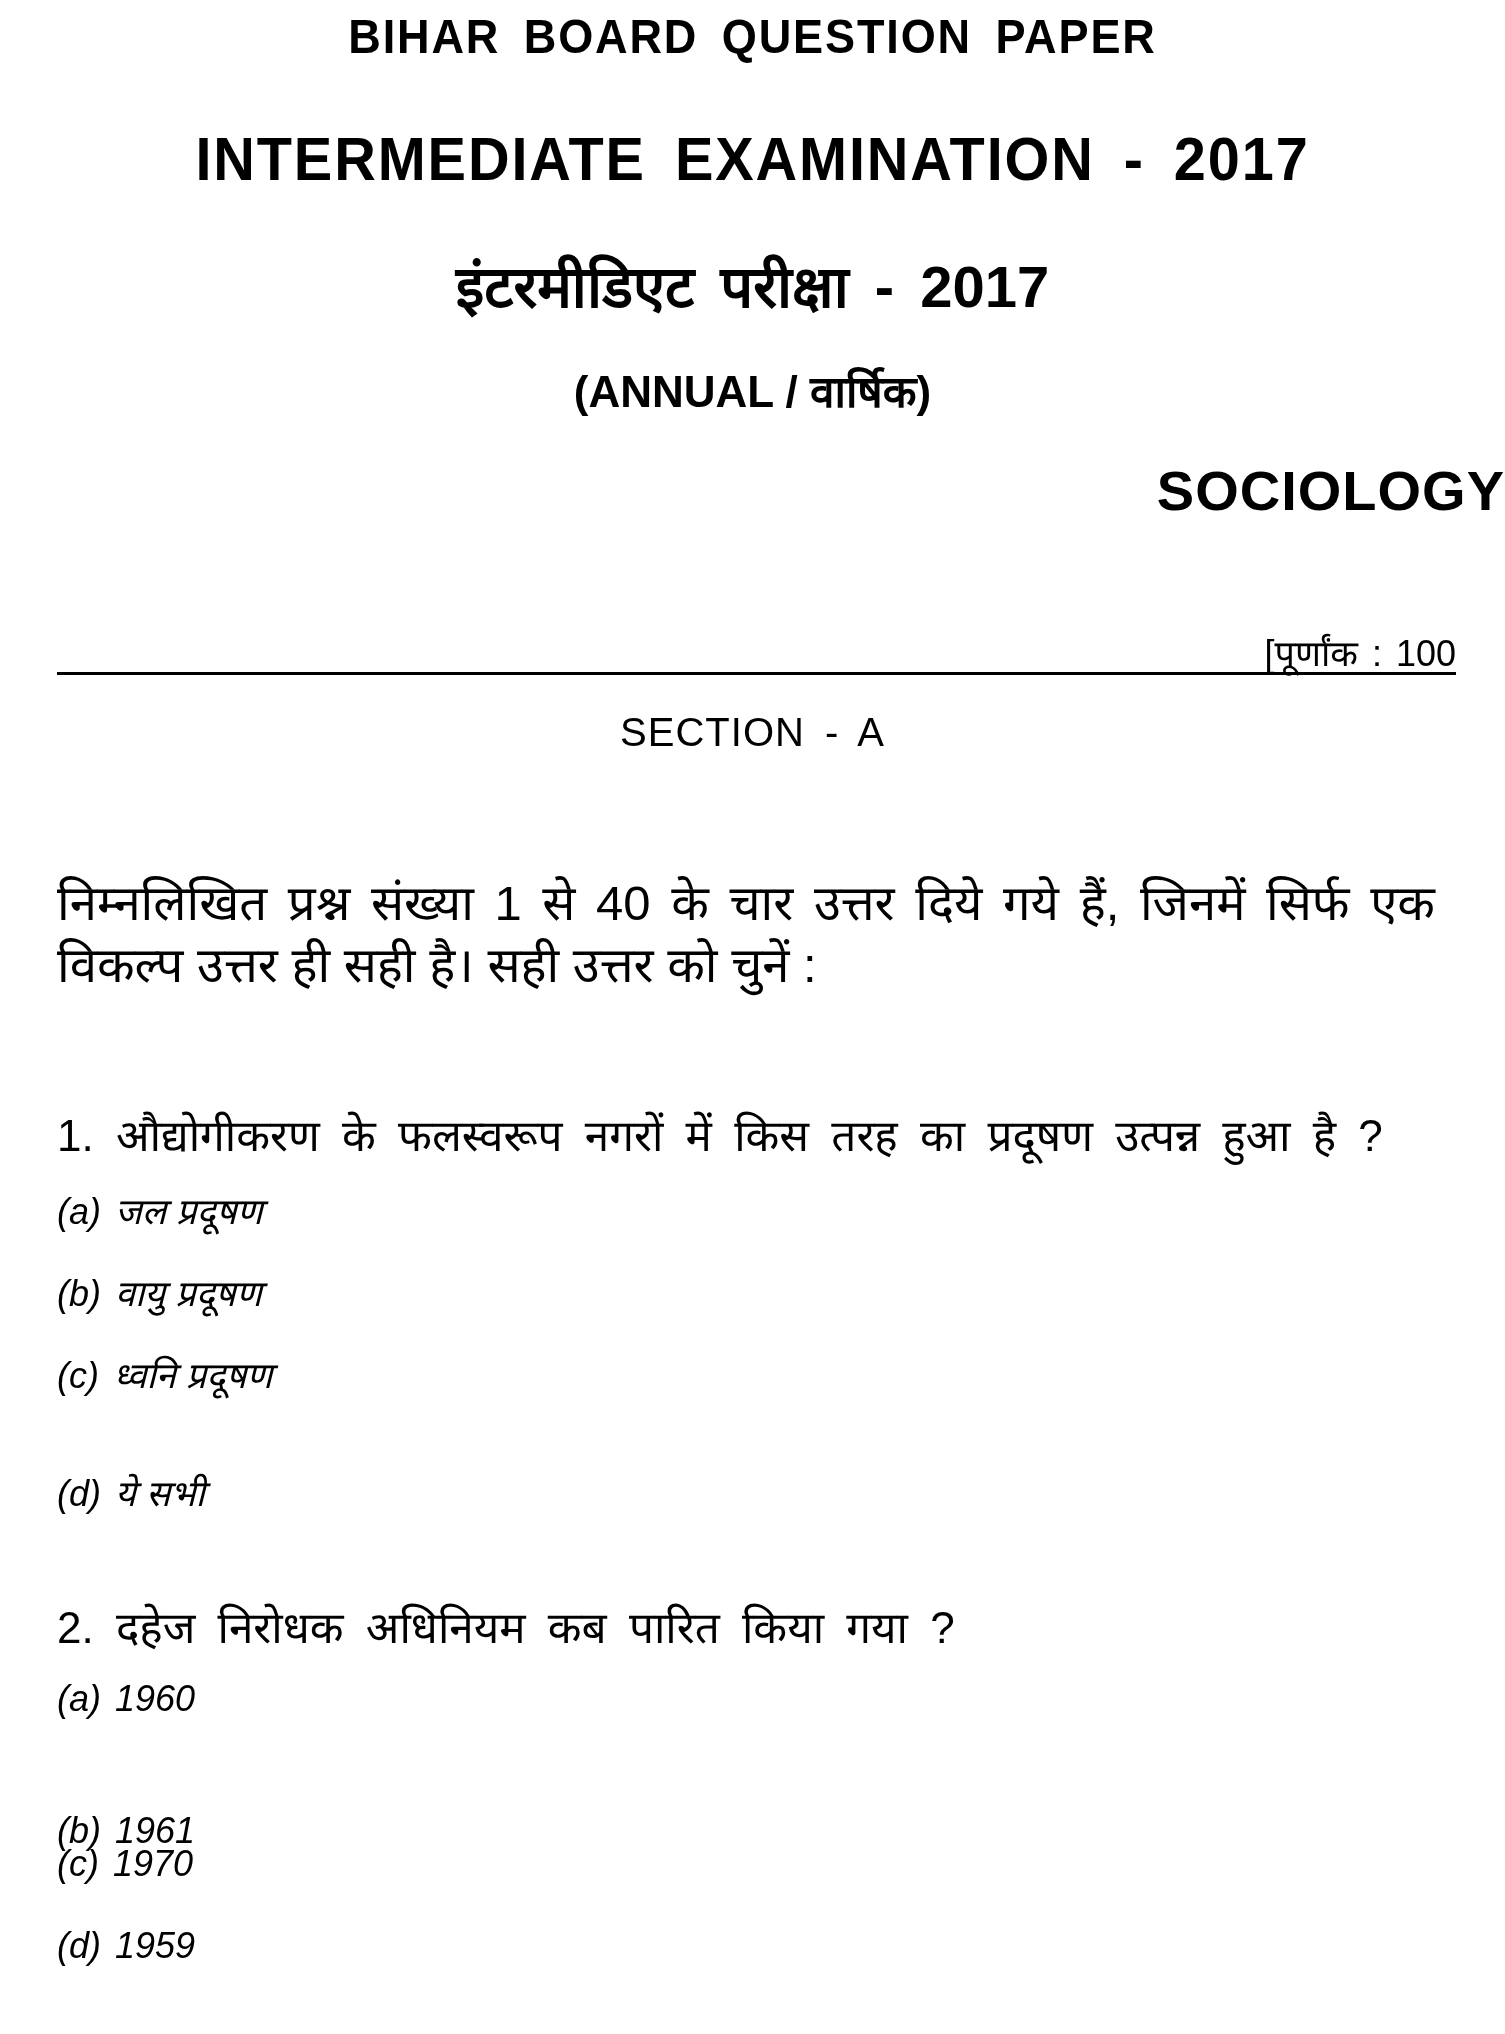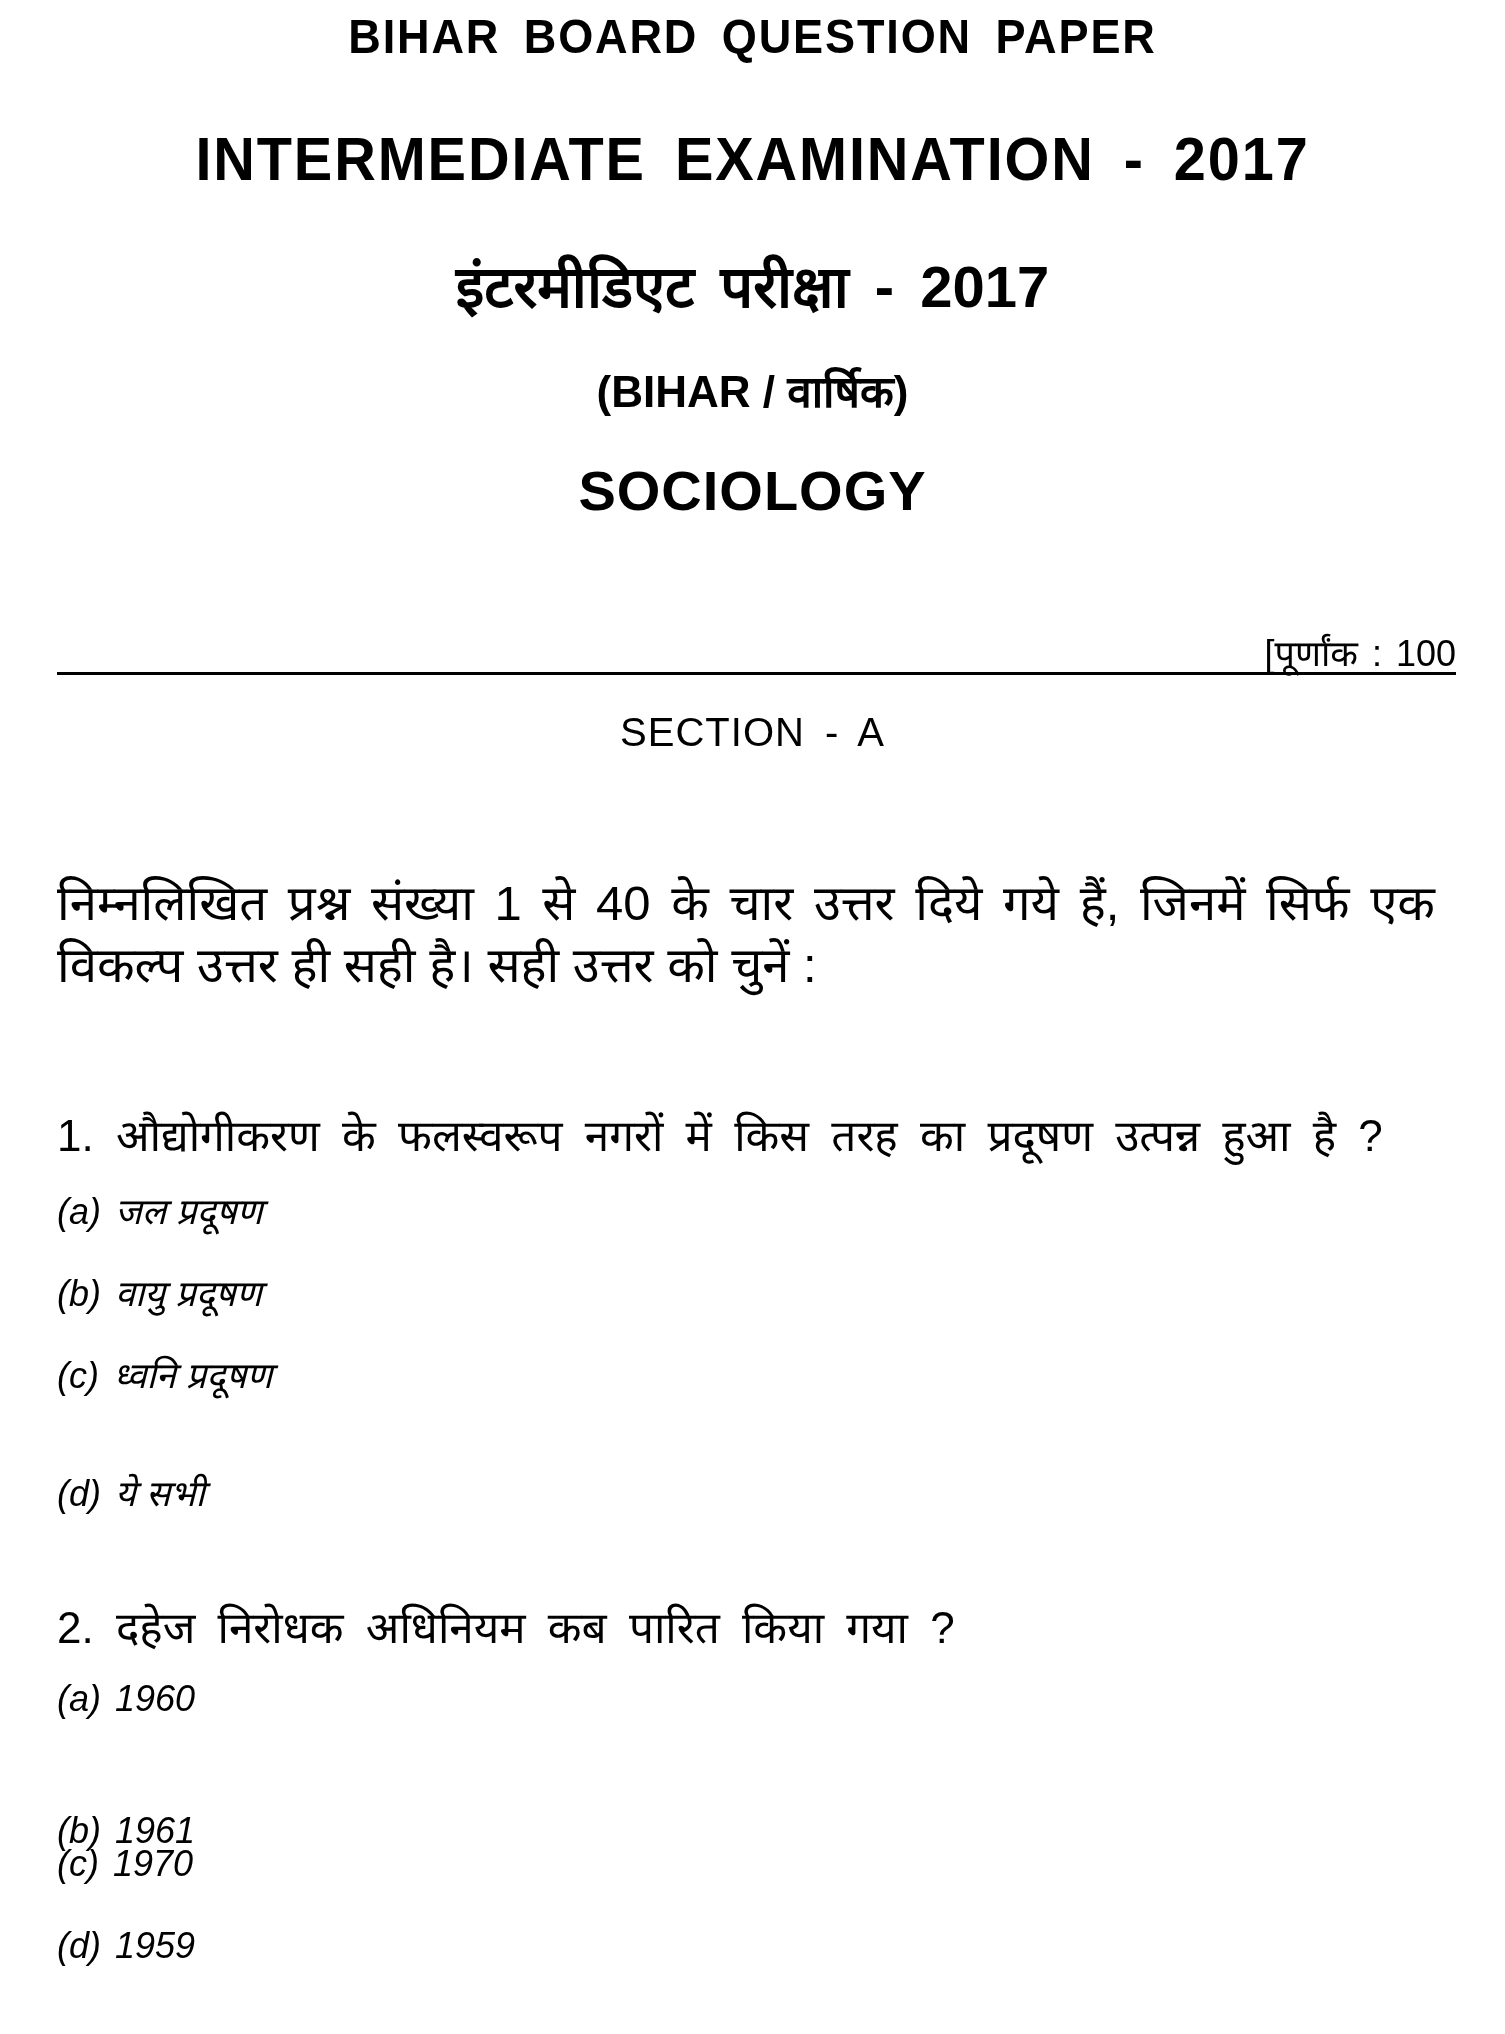--- a/index.html
+++ b/index.html
@@ -52,20 +52,21 @@
     .title-annual {
       top: 370px;
       font-size: 44px;
       font-weight: bold;
     }
     .title-subject {
       top: 463px;
       font-size: 56px;
       font-weight: bold;
       letter-spacing: 1px;
+      text-align: right;
     }
     .meta-row {
       position: absolute;
       left: 57px;
       top: 628px;
       width: 1399px;
       height: 44px;
       border-bottom: 3px solid #000000;
       font-size: 36px;
     }
@@ -118,21 +119,21 @@
       display: inline-block;
       margin-right: 14px;
     }
   </style>
 </head>
 <body>
 
 <div class="line center title-1">BIHAR BOARD QUESTION PAPER</div>
 <div class="line center title-2">INTERMEDIATE EXAMINATION - 2017</div>
 <div class="line center title-hindi">इंटरमीडिएट परीक्षा - 2017</div>
-<div class="line center title-annual">(BIHAR / वार्षिक)</div>
+<div class="line center title-annual">(ANNUAL / वार्षिक)</div>
 <div class="line center title-subject">SOCIOLOGY</div>
 
 <div class="meta-row">
   <span class="meta-right">[पूर्णांक : 100</span>
 </div>
 
 <div class="line center section-title">SECTION - A</div>
 
 <div class="instructions">निम्नलिखित प्रश्न संख्या 1 से 40 के चार उत्तर दिये गये हैं, जिनमें सिर्फ एक विकल्प उत्तर ही सही है। सही उत्तर को चुनें :</div>
 

